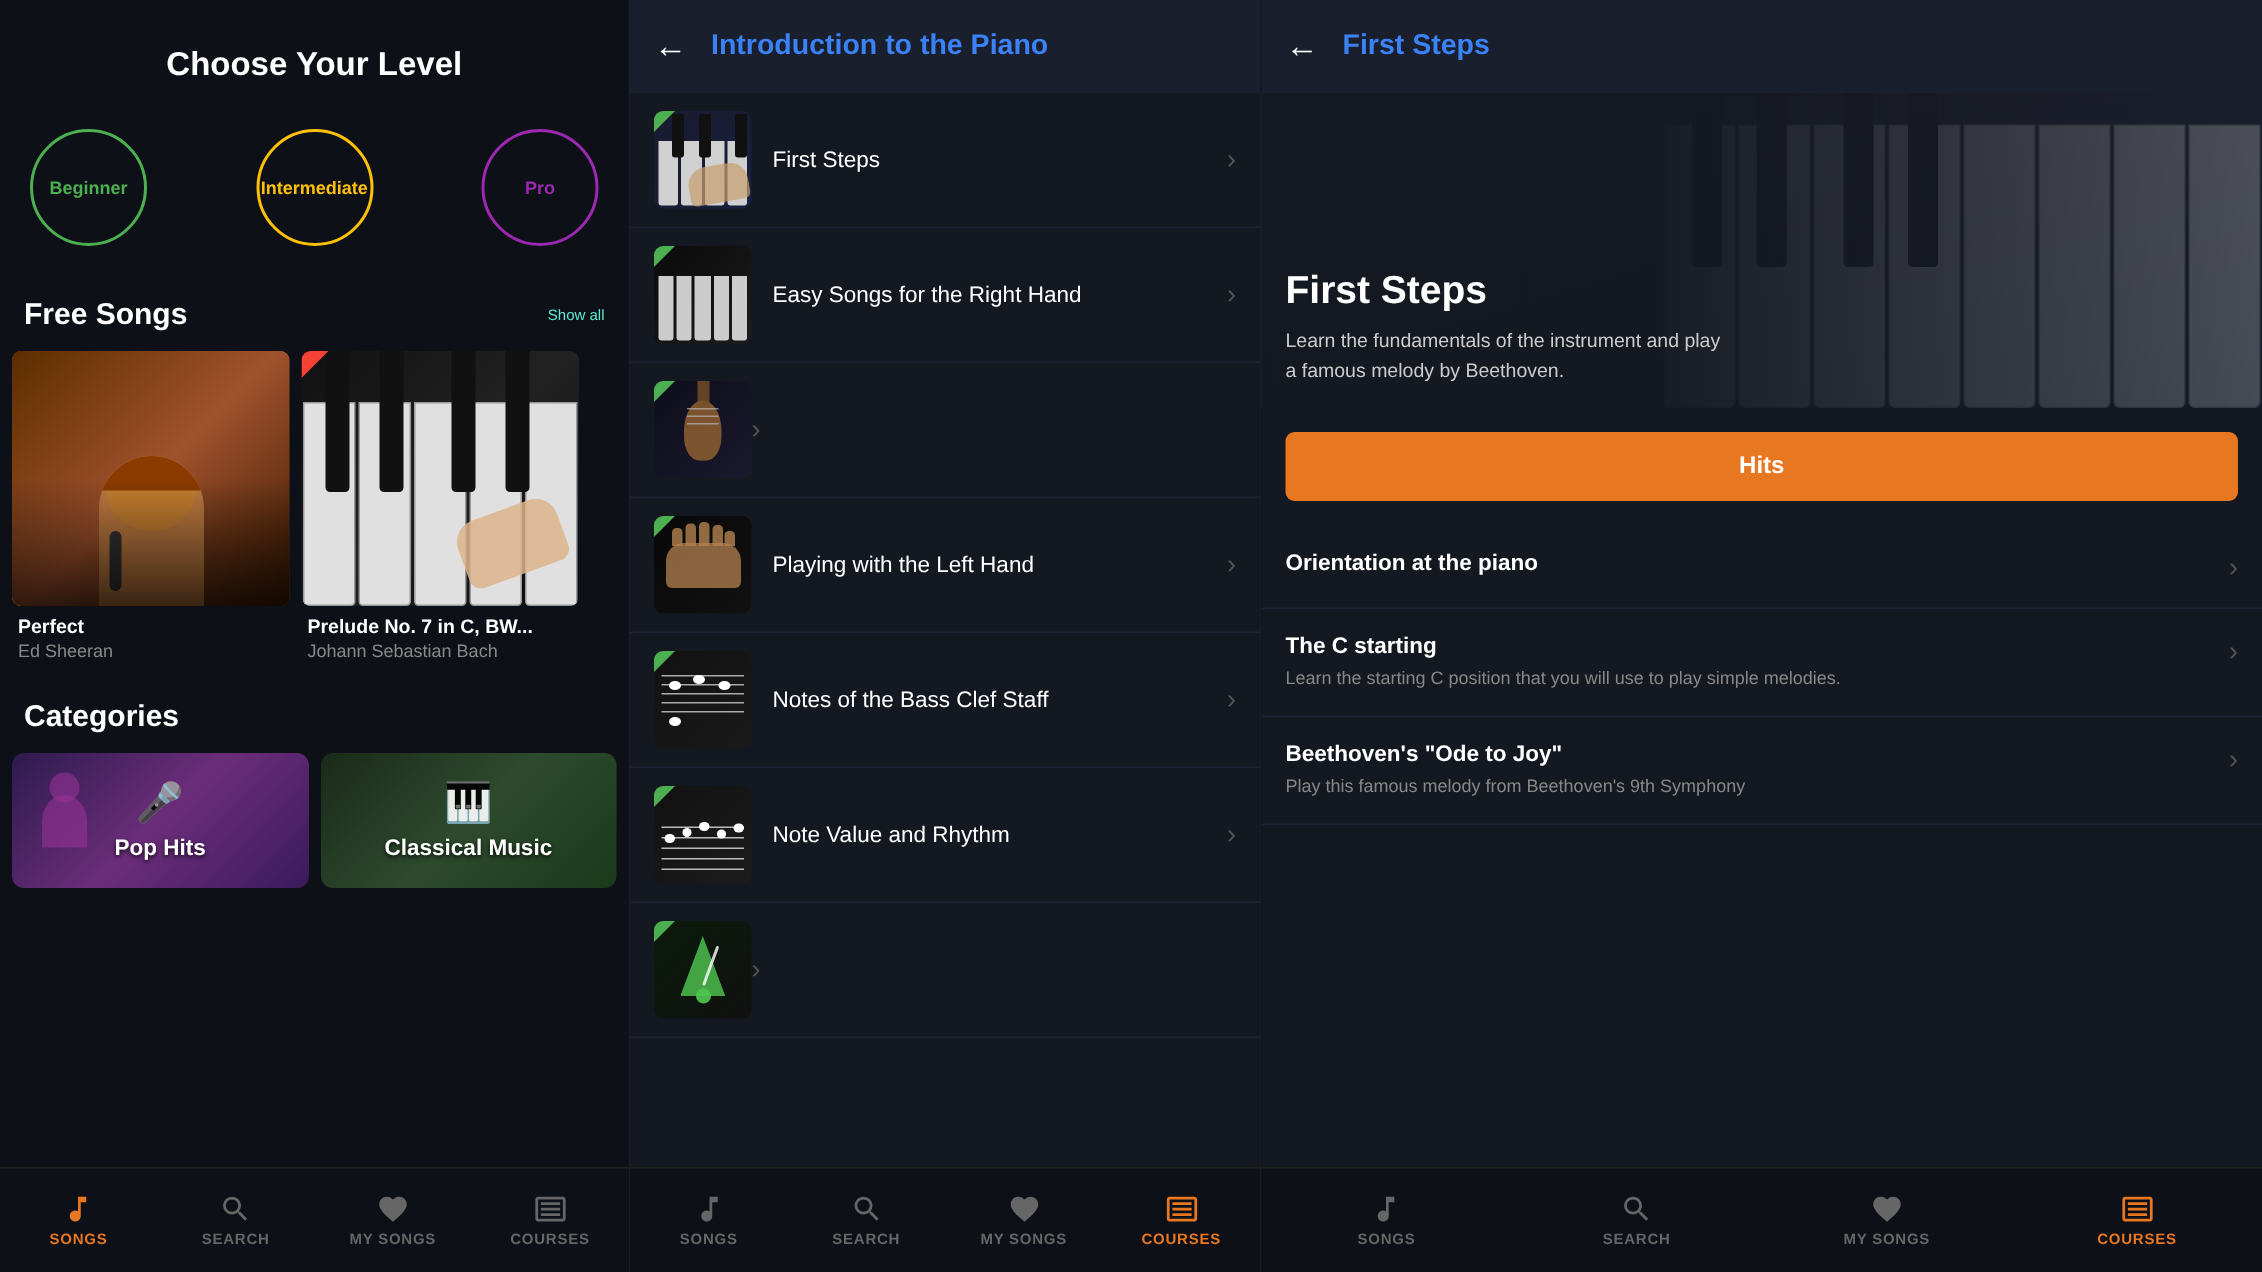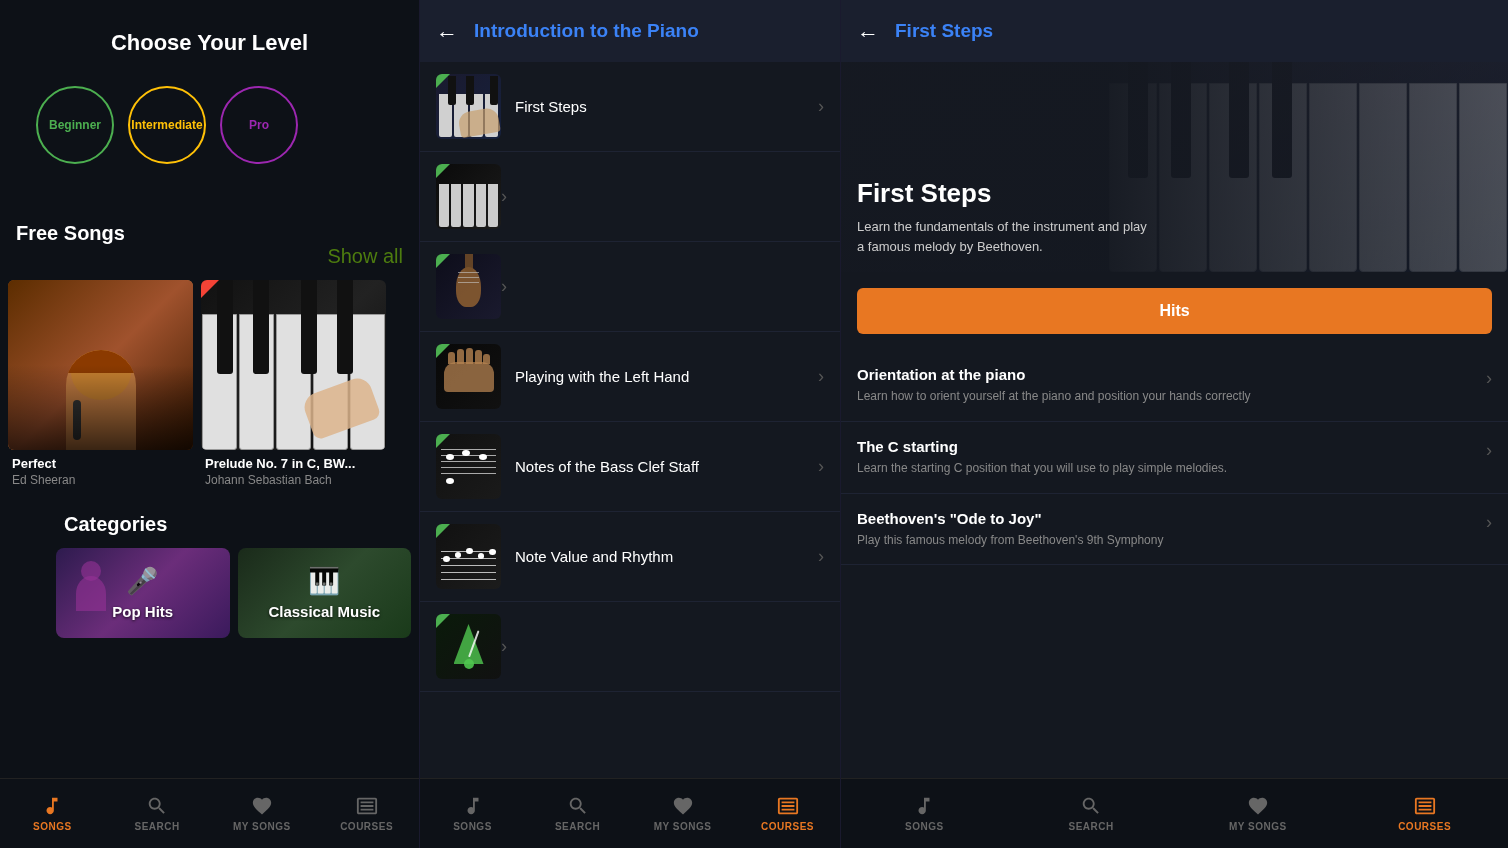--- a/index.html
+++ b/index.html
@@ -37,23 +37,23 @@
     .choose-level-title {
       color: #fff;
       font-size: 22px;
       font-weight: 700;
       text-align: center;
       padding: 30px 20px 20px;
     }
 
     .level-circles {
       display: flex;
-      justify-content: flex-start;
+      justify-content: space-between;
       gap: 14px;
-      padding: 10px 36px 25px;
+      padding: 10px 20px 25px;
     }
 
     .level-circle {
       width: 78px;
       height: 78px;
       border-radius: 50%;
       border: 2.5px solid;
       display: flex;
       align-items: center;
       justify-content: center;
@@ -69,24 +69,23 @@
       padding: 10px 16px 12px;
     }
 
     .section-title {
       color: #fff;
       font-size: 20px;
       font-weight: 700;
     }
 
     .show-all {
-      color: #4d7c0f;
-      font-size: 20px;
+      color: #5eead4;
+      font-size: 10px;
       cursor: pointer;
-      margin-top: 46px;
     }
 
     .songs-row {
       display: flex;
       gap: 0;
       padding: 0 0 16px 0;
       overflow-x: auto;
     }
 
     .song-card {
@@ -137,21 +136,20 @@
     }
 
     .song-artist {
       color: #888;
       font-size: 12px;
       margin-top: 2px;
     }
 
     .categories-section {
       padding: 0 0 20px;
-      margin-left: 48px;
     }
 
     .categories-grid {
       display: flex;
       gap: 8px;
       padding: 0 8px;
     }
 
     .category-card {
       flex: 1;
@@ -585,20 +583,21 @@
         <div class="green-corner"></div>
 
         <div style="display:flex;width:100%;height:100%;align-items:flex-end;padding:2px;">
           <div style="flex:1;height:70%;background:#ccc;border-radius:0 0 2px 2px;margin:0 1px;"></div>
           <div style="flex:1;height:70%;background:#ccc;border-radius:0 0 2px 2px;margin:0 1px;"></div>
           <div style="flex:1;height:70%;background:#ccc;border-radius:0 0 2px 2px;margin:0 1px;"></div>
           <div style="flex:1;height:70%;background:#ccc;border-radius:0 0 2px 2px;margin:0 1px;"></div>
           <div style="flex:1;height:70%;background:#ccc;border-radius:0 0 2px 2px;margin:0 1px;"></div>
         </div>
       </div>
+      <span class="course-name">Easy Songs for the Right Hand</span>
       <span class="course-arrow">›</span>
     </div>
 
     <div class="course-item">
       <div class="course-thumb" style="background:linear-gradient(135deg,#0d0d1a,#1a1a2e);position:relative;display:flex;align-items:center;justify-content:center;">
         <div class="green-corner"></div>
 
         <div style="position:relative;">
           <div style="width:25px;height:40px;background:rgba(150,100,50,0.8);border-radius:50% 50% 40% 40%;"></div>
           <div style="position:absolute;top:-15px;left:50%;transform:translateX(-50%);width:8px;height:20px;background:rgba(120,80,40,0.8);border-radius:2px;"></div>
@@ -755,21 +754,20 @@
   </div>
 
   <button class="start-btn">Hits</button>
 
   <div class="p3-lessons">
 
     <div class="lesson-item">
       <div class="lesson-top">
         <div>
           <div class="lesson-title">Orientation at the piano</div>
-          <div class="lesson-desc">Learn how to orient yourself at the piano and position your hands correctly</div>
         </div>
         <span class="lesson-arrow">›</span>
       </div>
     </div>
 
     <div class="lesson-item">
       <div class="lesson-top">
         <div>
           <div class="lesson-title">The C starting</div>
           <div class="lesson-desc">Learn the starting C position that you will use to play simple melodies.</div>

